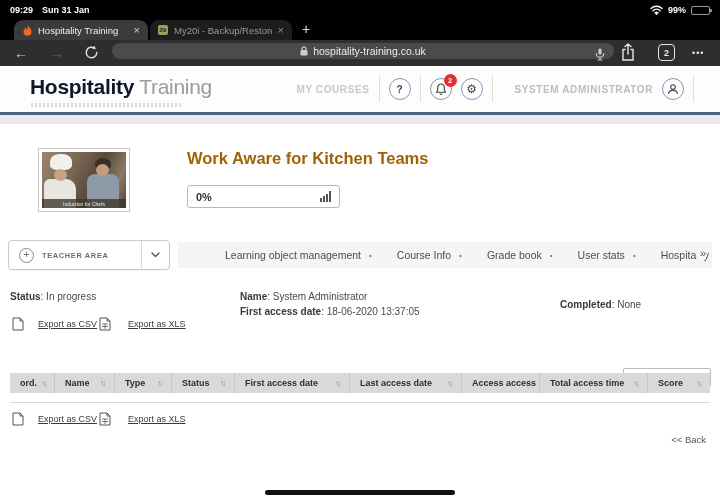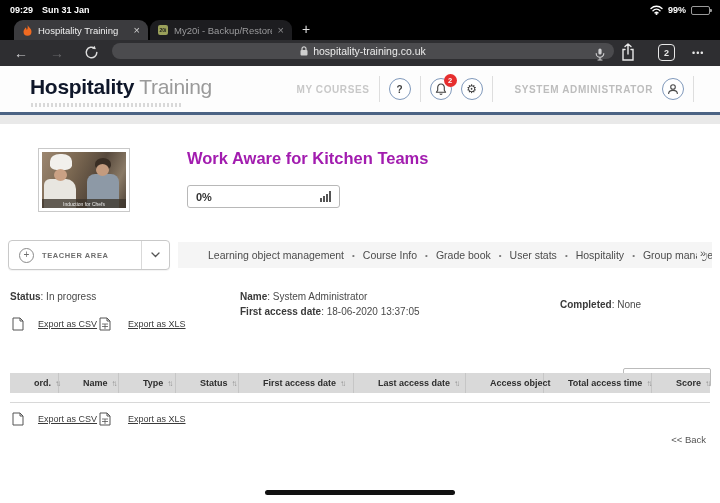--- a/index.html
+++ b/index.html
@@ -71,57 +71,57 @@
   .ci-inner { position:relative; width:100%; height:100%; overflow:hidden;
     background:linear-gradient(115deg,#9c8670 0%,#7a6751 35%,#57493c 60%,#8a7a66 82%,#4e4338 100%); }
   .ci-hat { position:absolute; left:8px; top:2px; width:22px; height:16px; background:#f2f0ec; border-radius:45% 45% 30% 30%; }
   .ci-face1 { position:absolute; left:12px; top:17px; width:13px; height:12px; background:#caa184; border-radius:50%; }
   .ci-body1 { position:absolute; left:2px; top:27px; width:32px; height:30px; background:#e8e6e0; border-radius:6px 10px 0 0; }
   .ci-hair2 { position:absolute; left:53px; top:6px; width:16px; height:12px; background:#3a2e24; border-radius:50% 50% 40% 40%; }
   .ci-face2 { position:absolute; left:54px; top:12px; width:13px; height:12px; background:#c49b7e; border-radius:50%; }
   .ci-body2 { position:absolute; left:45px; top:22px; width:32px; height:36px; background:#8d99a6; border-radius:8px 8px 0 0; }
   .ci-caption { position:absolute; left:0; bottom:0; width:100%; height:9px; background:rgba(60,52,44,.78);
     color:#eee; font-size:5px; display:flex; align-items:center; justify-content:center; white-space:nowrap; }
-  .course-title { position:absolute; left:187px; top:149px; font-size:16.5px; font-weight:700; color:#a21caf; }
+  .course-title { position:absolute; left:187px; top:149px; font-size:16.5px; font-weight:700; color:#a16207; }
   .progress-box { position:absolute; left:187px; top:185px; width:153px; height:23px; border:1px solid #b8b8b8; border-radius:3px;
     display:flex; align-items:center; justify-content:space-between; padding:0 8px; background:#fff; }
   .progress-val { font-size:11px; font-weight:700; color:#333; }
 
   
   .teacher-btn { position:absolute; left:8px; top:240px; width:162px; height:30px; background:#fff; border:1px solid #c9c9c9;
     border-radius:4px; display:flex; align-items:center; box-shadow:0 1px 1px rgba(0,0,0,.05); }
   .tb-main { flex:1; display:flex; align-items:center; gap:8px; padding-left:10px; }
   .plus-circle { width:15px; height:15px; border:1.2px solid #8a8a8a; border-radius:50%; color:#6e6e6e;
     font-size:10px; line-height:12px; display:flex; align-items:center; justify-content:center; }
   .tb-label { font-size:7.5px; font-weight:700; letter-spacing:.6px; color:#6e6e6e; }
   .tb-arrow { width:28px; height:100%; border-left:1px solid #d9d9d9; display:flex; align-items:center; justify-content:center; }
   .nav-strip { position:absolute; left:178px; top:242px; width:534px; height:26px; background:#f5f5f5;
     display:flex; align-items:center; gap:8px; padding-left:30px; overflow:hidden; }
-  .nav-link { font-size:10.5px; color:#4c4c4c; white-space:nowrap; }
+  .nav-link { font-size:10.5px; color:#4c4c4c; white-space:nowrap;margin-left:17px; }
   .nav-sep { font-size:8px; color:#777; }
   .nav-overflow { position:absolute; right:6px; top:5px; font-size:11px; color:#555; background:#f5f5f5; padding-left:3px; }
 
   
   .uinfo { position:absolute; font-size:10px; color:#4a4a4a; line-height:15px; white-space:nowrap; }
   .uinfo b { color:#3a3a3a; }
   .ui-col1 { left:10px; top:289px; } .ui-col2 { left:240px; top:289px; } .ui-col3 { left:560px; top:297px; }
 
   
   .export-row { position:absolute; left:0; width:644px; height:16px; }
   .exp-icon { position:absolute; top:0; }
   .exp-link { position:absolute; top:2px; font-size:9px; color:#3a3a3a; text-decoration:underline; white-space:nowrap; }
   .search-row { position:absolute; left:0; top:368px; width:576px; height:20px; }
   .search-label { position:absolute; left:585px; top:4px; font-size:10px; color:#4a4a4a; }
   .search-input { position:absolute; left:623px; top:0; width:88px; height:19px; border:1px solid #bbb; border-radius:2px;
     font-size:10px; padding:0 4px; outline:none; }
   .back-link { position:absolute; right:14px; top:434px; font-size:9.5px; color:#555; }
 
   
   .thead { position:absolute; left:10px; top:373px; width:700px; height:20px; background:#d9d9d9; display:flex; }
-  .th { display:flex; align-items:center; justify-content:space-between; padding:0 24px; border-right:1px solid #c6c6c6; }
+  .th { display:flex; align-items:center; justify-content:space-between; padding:0 10px; border-right:1px solid #c6c6c6; }
   .th:last-child { border-right:none; }
   .th-label { font-size:9px; font-weight:700; color:#2e2e2e; white-space:nowrap; }
   .sort { font-size:8px; color:#8f8f8f; letter-spacing:-2px; padding-left:4px; }
   .c0{width:45px}.c1{width:60px}.c2{width:57px}.c3{width:63px}.c4{width:115px}.c5{width:112px}.c6{width:78px}.c7{width:108px}.c8{width:62px}
   .table-bottom { position:absolute; left:10px; top:402px; width:700px; height:1px; background:#d8d8d8; }
 
   .home-indicator { position:absolute; left:265px; top:490px; width:190px; height:5px; border-radius:3px; background:#111; }
 </style>
 </head>
 <body>
@@ -333,21 +333,21 @@
       </div>
     <div class="th c4">
         <span class="th-label">First access date</span>
         <span class="sort">↑↓</span>
       </div>
     <div class="th c5">
         <span class="th-label">Last access date</span>
         <span class="sort">↑↓</span>
       </div>
     <div class="th c6">
-        <span class="th-label">Access object</span>
+        <span class="th-label">Access access</span>
       </div>
     <div class="th c7">
         <span class="th-label">Total access time</span>
         <span class="sort">↑↓</span>
       </div>
     <div class="th c8">
         <span class="th-label">Score</span>
         <span class="sort">↑↓</span>
       </div>
   </div>

